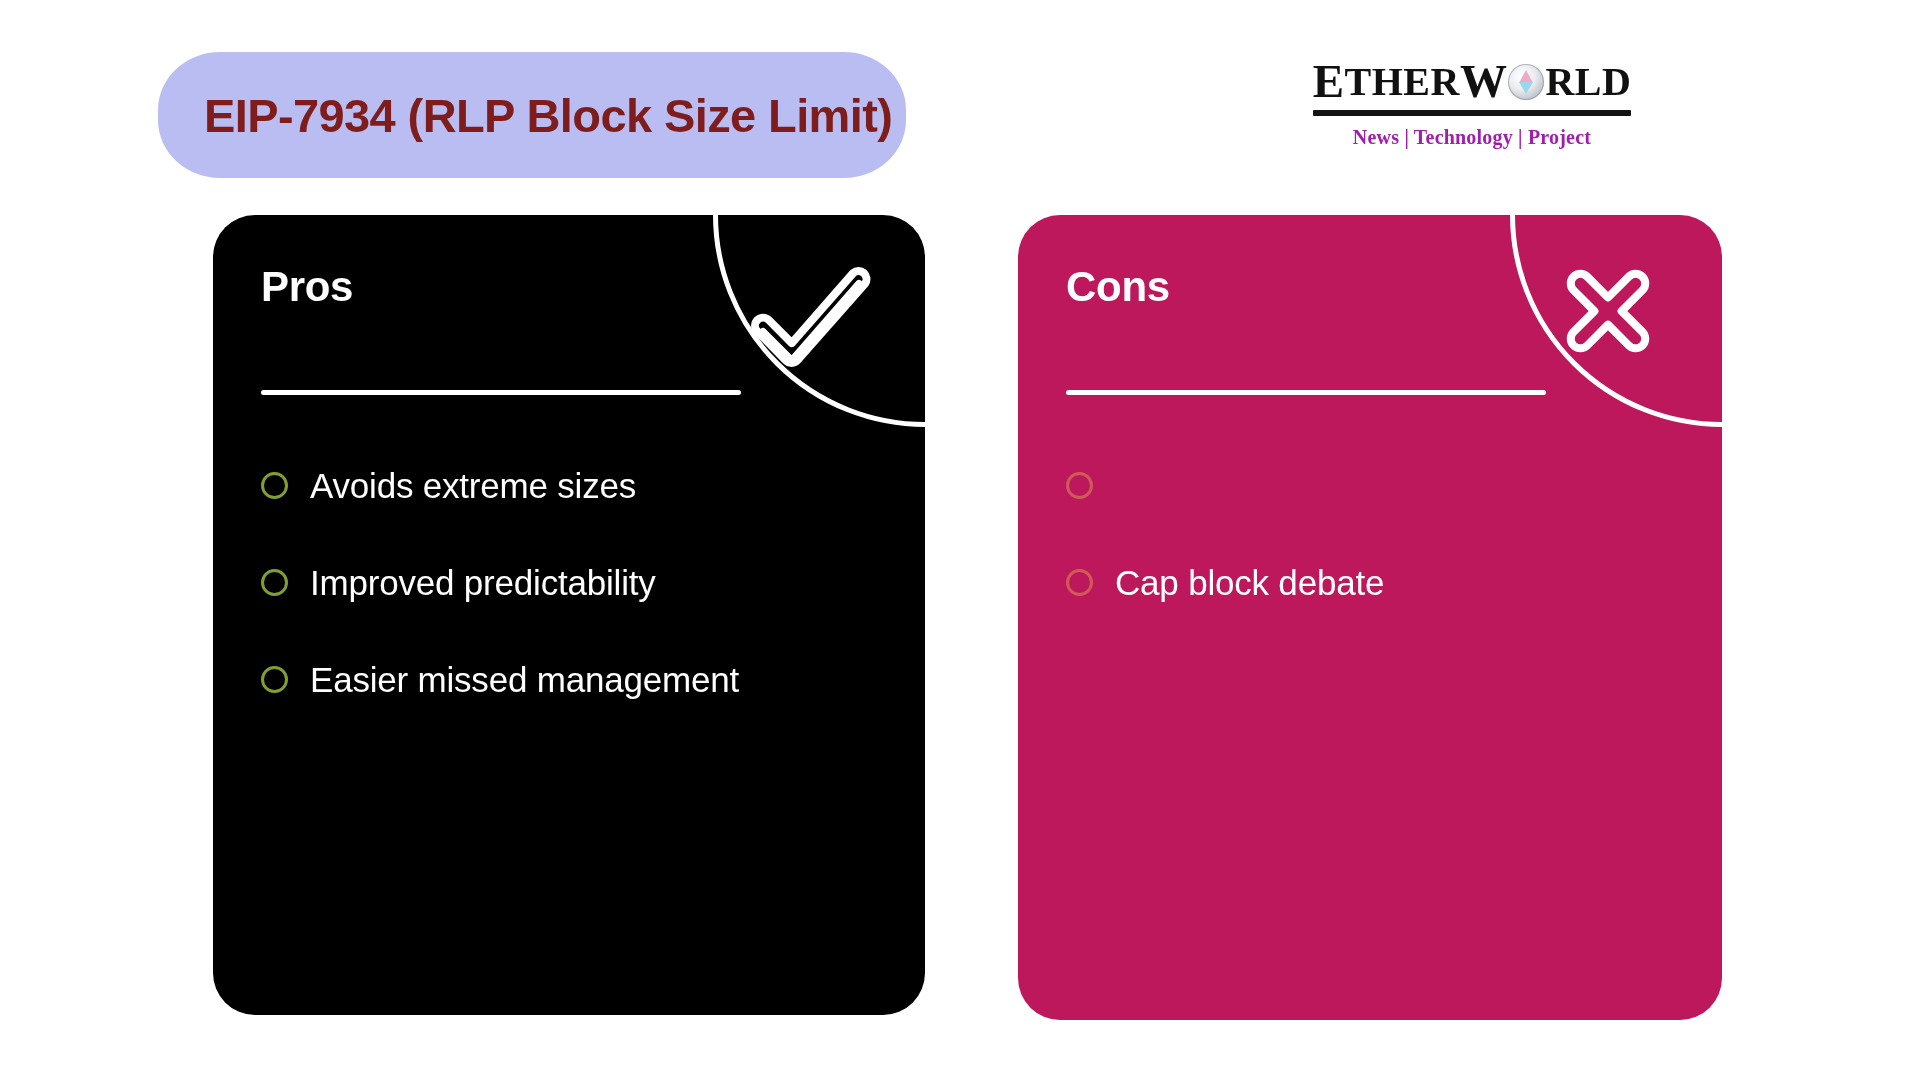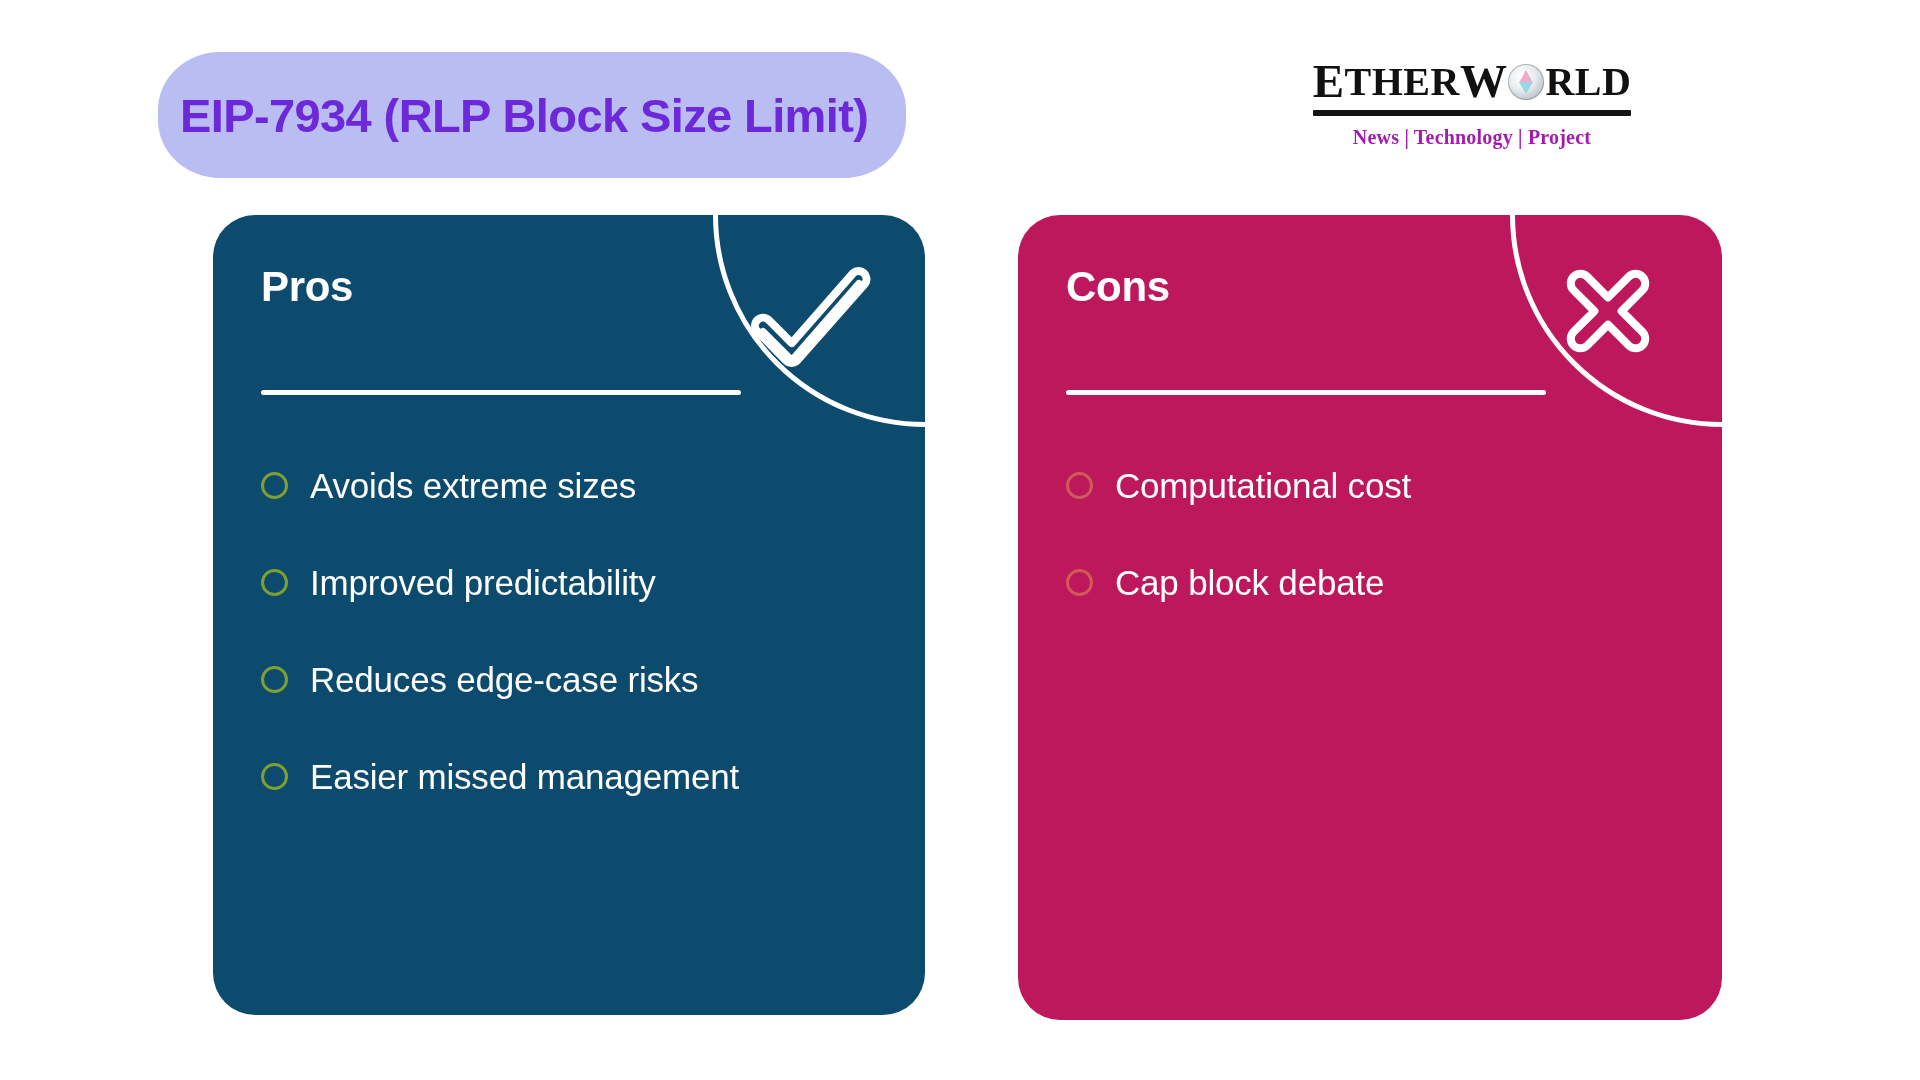--- a/index.html
+++ b/index.html
@@ -28,23 +28,24 @@
     border-radius: 62px / 58px;
     display: flex;
     align-items: center;
     box-sizing: border-box;
     padding-left: 22px;
   }
   .title-text {
     font-family: "Liberation Sans", sans-serif;
     font-size: 47px;
     font-weight: bold;
-    color: #6d28d9;
+    color: #7f1d1d;
     letter-spacing: -0.6px;
     white-space: nowrap;
+    margin-left: 24px;
   }
 
   
   .logo {
     position: absolute;
     left: 1272px;
     top: 58px;
     width: 400px;
     text-align: center;
   }
@@ -117,21 +118,21 @@
     position: absolute;
     border-radius: 42px;
     overflow: hidden;
     box-sizing: border-box;
   }
   .card-pros {
     left: 213px;
     top: 215px;
     width: 712px;
     height: 800px;
-    background: #0c4a6e;
+    background: #000000;
   }
   .card-cons {
     left: 1018px;
     top: 215px;
     width: 704px;
     height: 805px;
     background: #be185d;
   }
 
   .card-arc {
@@ -243,42 +244,37 @@
     <li class="list-item">
       <span class="bullet"></span>
       <span class="item-label">Avoids extreme sizes</span>
     </li>
     <li class="list-item">
       <span class="bullet"></span>
       <span class="item-label">Improved predictability</span>
     </li>
     <li class="list-item">
       <span class="bullet"></span>
-      <span class="item-label">Reduces edge-case risks</span>
-    </li>
-    <li class="list-item">
-      <span class="bullet"></span>
       <span class="item-label">Easier missed management</span>
     </li>
   </ul>
 </div>
 
 <div class="card card-cons">
   <div class="card-arc"></div>
 
   <svg class="card-icon" viewBox="0 0 100 100">
     <path d="M28.5 19.8 a6 6 0 0 1 8.5 0 L50 32.8 L63 19.8 a6 6 0 0 1 8.5 8.5 L58.5 41.3 L71.5 54.3 a6 6 0 0 1 -8.5 8.5 L50 49.8 L37 62.8 a6 6 0 0 1 -8.5 -8.5 L41.5 41.3 L28.5 28.3 a6 6 0 0 1 0 -8.5 Z" fill="none" stroke="#ffffff" stroke-width="5" stroke-linejoin="round"></path>
   </svg>
 
   <div class="card-title">Cons</div>
   <div class="card-divider"></div>
 
   <ul class="card-list">
     <li class="list-item">
       <span class="bullet"></span>
-      <span class="item-label">Computational cost</span>
     </li>
     <li class="list-item">
       <span class="bullet"></span>
       <span class="item-label">Cap block debate</span>
     </li>
   </ul>
 </div>
 
 </body></html>

